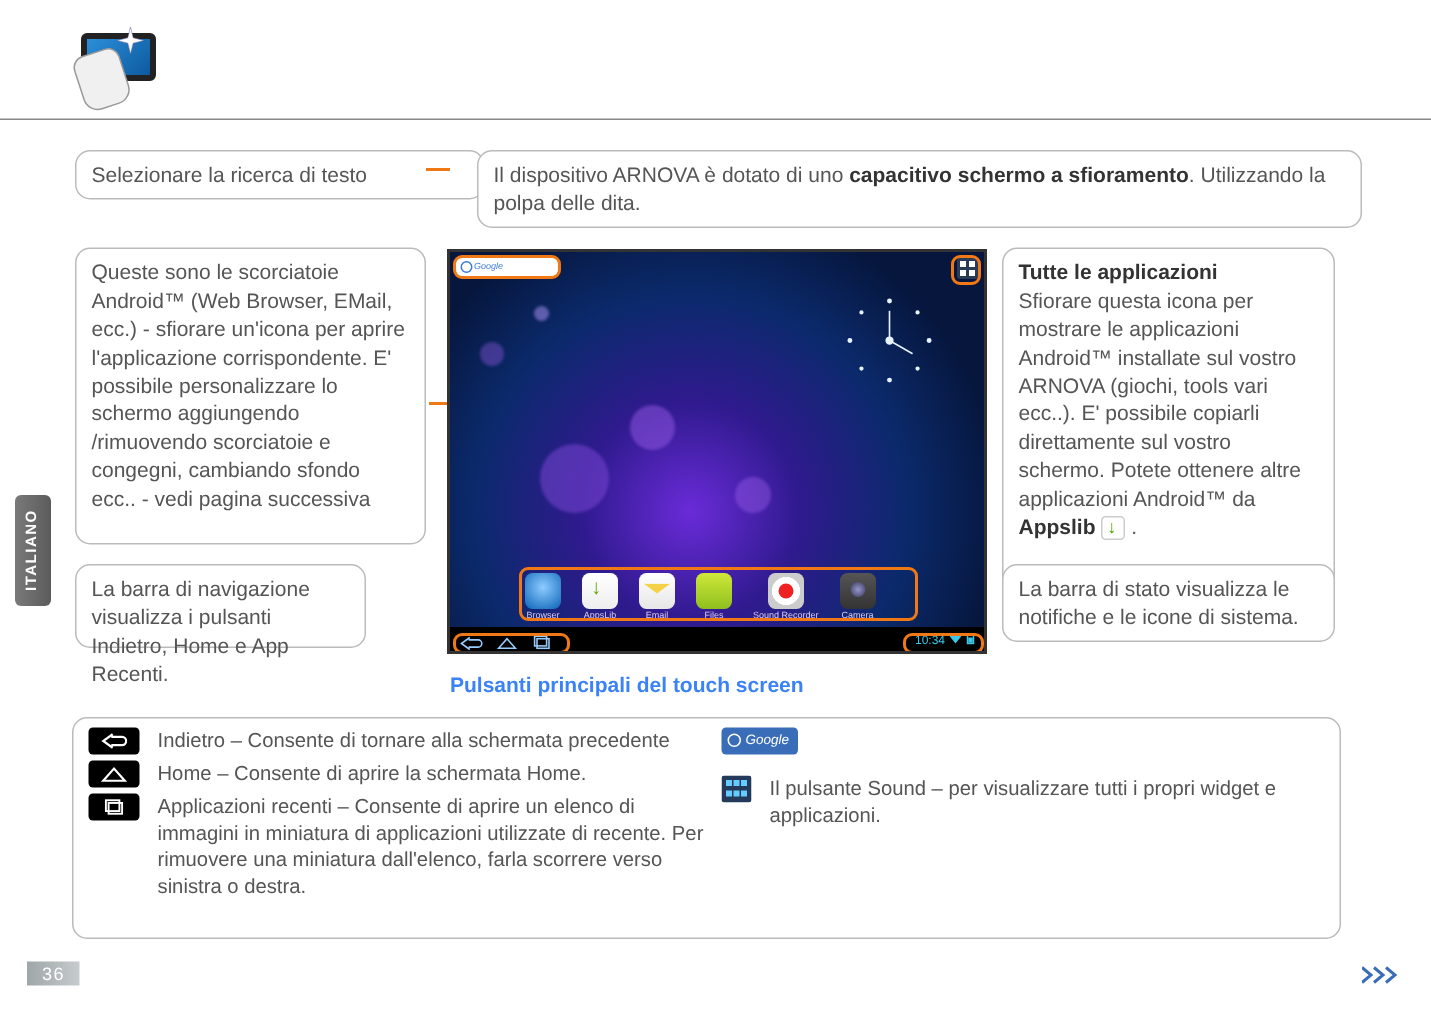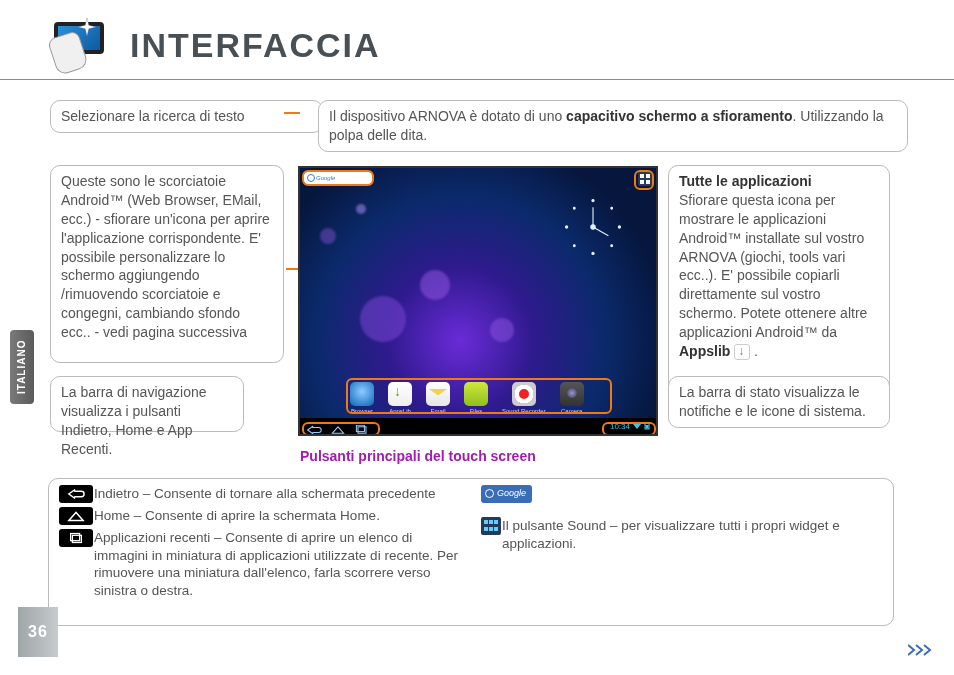--- a/index.html
+++ b/index.html
@@ -159,25 +159,25 @@
     background:#000; display:flex; align-items:center; justify-content:space-between;
     padding:0 6px;
   }
   .navbar-left { display:flex; gap:8px; }
   .navkey { width:16px; height:10px; }
   .navkey svg { width:100%; height:100%; }
   .navbar-right { font-size:8px; color:#3cc6e8; display:flex; align-items:center; gap:3px;}
 
   .subhead {
     position:absolute; left:300px; top:448px;
-    font-size:14px; font-weight:bold; color:#a21caf;
+    font-size:14px; font-weight:bold; color:#3b82f6;
   }
 
   .legend { font-size:13.5px; line-height:1.3; }
-  .legend-row { display:flex; align-items:flex-start; gap:1px; margin-bottom:4px; }
+  .legend-row { display:flex; align-items:flex-start; gap:12px; margin-bottom:4px; }
   .legend-col-left { position:absolute; left:10px; top:6px; width:410px; }
   .legend-col-right { position:absolute; left:432px; top:6px; width:400px; }
   .pill { display:inline-flex; align-items:center; justify-content:center; min-width:34px; height:18px; background:#000; border-radius:3px; flex-shrink:0; }
   .pill svg { width:18px; height:12px; }
   .search-pill { display:inline-flex; align-items:center; height:18px; background:#3a6db8; border-radius:3px; padding:0 6px 0 16px; color:#fff; font-size:9px; font-style:italic; position:relative; flex-shrink:0;}
   .search-pill::before { content:""; position:absolute; left:4px; top:4px; width:7px; height:7px; border:1.5px solid #fff; border-radius:50%; }
   .apps-pill { display:inline-block; width:20px; height:18px; background:#233a5a; flex-shrink:0;
     background-image:
       linear-gradient(#6cf,#6cf), linear-gradient(#6cf,#6cf),
       linear-gradient(#6cf,#6cf), linear-gradient(#6cf,#6cf),
@@ -185,41 +185,40 @@
     background-size: 4px 4px;
     background-position: 3px 3px, 8px 3px, 13px 3px, 3px 10px, 8px 10px, 13px 10px;
     background-repeat:no-repeat; border-radius:2px;
   }
   .appslib-chip { display:inline-block; width:16px; height:16px; background:#fff; border:1px solid #ccc; border-radius:3px; vertical-align:middle; position:relative; }
   .appslib-chip::after{content:"↓"; color:#5a0; position:absolute; left:3px; top:-2px; font-size:12px; font-weight:bold;}
 
   .pagenum {
     position:absolute; left:18px; bottom:18px;
     background: linear-gradient(90deg,#9fa6a9,#c6cbcc);
-    color:#fff; font-size:16px; font-weight:bold;
-    padding:16px 10px; letter-spacing:1px;
+    color:#fff; font-size:12px; font-weight:normal;
+    padding:1px 10px; letter-spacing:1px;
   }
   .footer-arrow { position:absolute; right:16px; bottom:18px; width:30px; height:14px; }
   .footer-arrow svg { width:100%; height:100%; }
 
   b { font-weight:bold; color:#333; }
 </style>
 </head>
 <body>
 
 <div class="header">
   <div class="touch-icon">
     <div class="tablet-shape"></div>
     <div class="spark"><svg viewBox="0 0 20 20">
           <g fill="#fff" stroke="#66a" stroke-width=".4">
             <path d="M10 0 L12 8 L20 10 L12 12 L10 20 L8 12 L0 10 L8 8 Z"></path>
           </g>
         </svg></div>
   </div>
-  <div class="title">INTERFACCIA</div>
 </div>
 
 <div class="lang-tab">ITALIANO</div>
 
 <div class="box box-search"><span>Selezionare la ricerca di testo</span></div>
 
 <div class="box box-device">
   <span>Il dispositivo ARNOVA è dotato di uno </span><b>capacitivo schermo a sfioramento</b><span>. Utilizzando la polpa delle dita.</span>
 </div>
 

